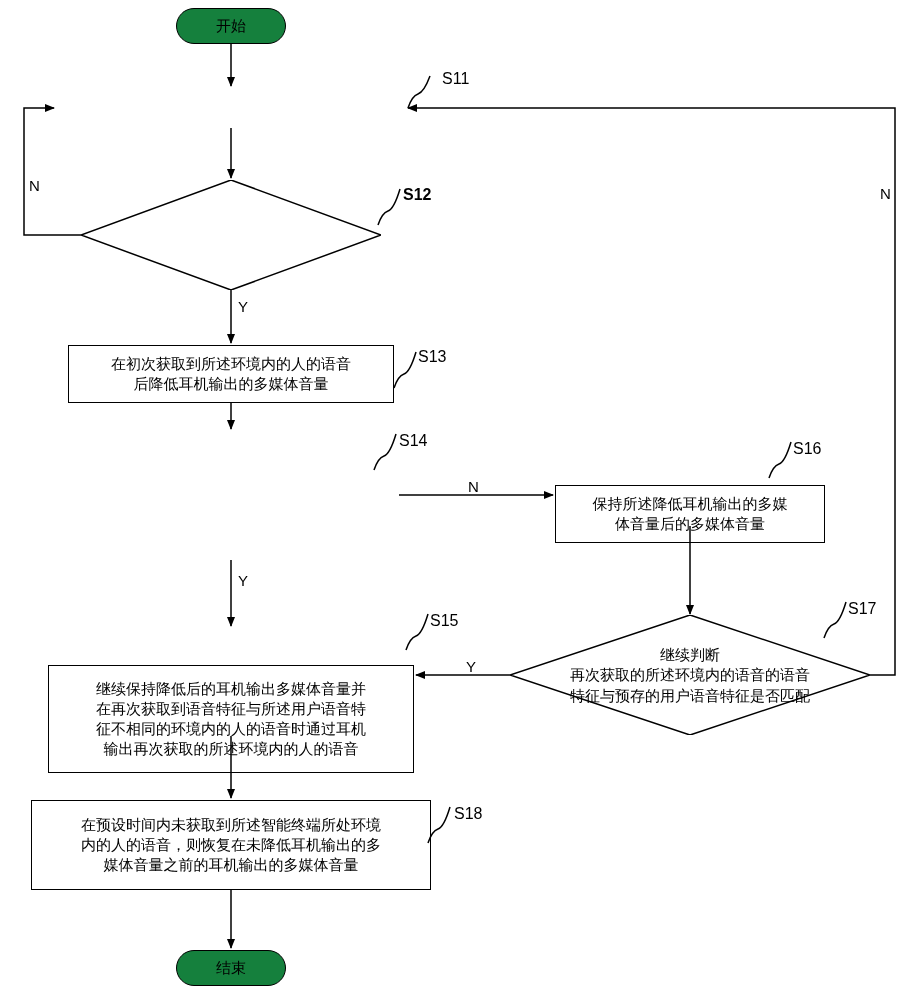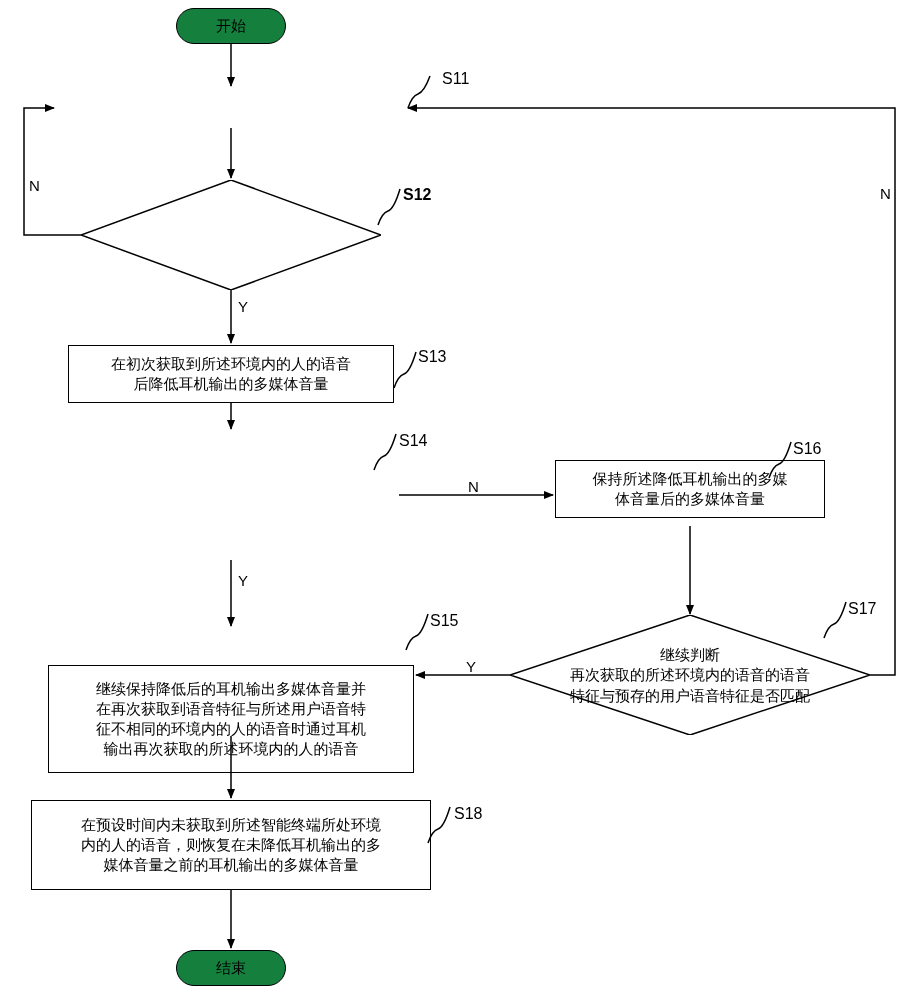--- a/index.html
+++ b/index.html
@@ -85,21 +85,21 @@
   </div>
   <div class="sref" style="left:403px; top:186px;font-weight:bold;">S12</div>
 
   <div class="node process" style="left:68px; top:345px; width:326px; height:58px;">
     <span>在初次获取到所述环境内的人的语音<br>后降低耳机输出的多媒体音量</span>
   </div>
   <div class="sref" style="left:418px; top:348px;">S13</div>
 
   <div class="sref" style="left:399px; top:432px;">S14</div>
 
-  <div class="node process" style="left:555px; top:460px; width:270px; height:58px;">
+  <div class="node process" style="left:555px; top:485px; width:270px; height:58px;">
     <span>保持所述降低耳机输出的多媒<br>体音量后的多媒体音量</span>
   </div>
   <div class="sref" style="left:793px; top:440px;">S16</div>
 
   <div class="node process" style="left:48px; top:628px; width:366px; height:108px;margin-top:37px;">
     <span>继续保持降低后的耳机输出多媒体音量并<br>在再次获取到语音特征与所述用户语音特<br>征不相同的环境内的人的语音时通过耳机<br>输出再次获取的所述环境内的人的语音</span>
   </div>
   <div class="sref" style="left:430px; top:612px;">S15</div>
 
   <div class="node decision-wrap" style="left:510px; top:615px; width:360px; height:120px;">

